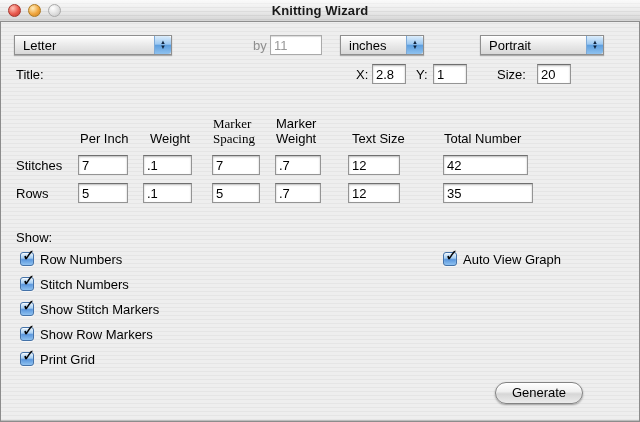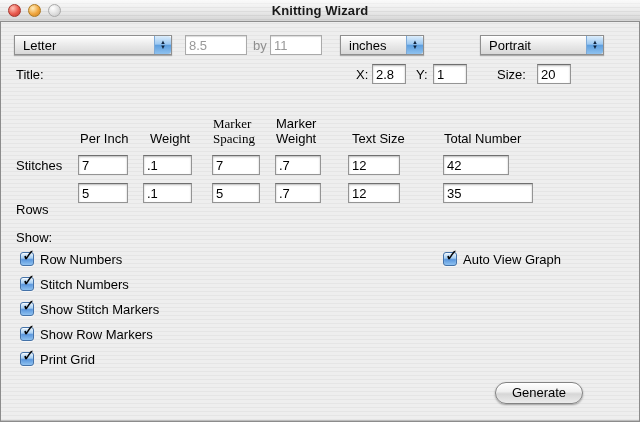--- a/index.html
+++ b/index.html
@@ -89,21 +89,20 @@
     <div class="titlebar-title">Knitting Wizard</div>
   </div>
 
   <div class="popup" style="left:14px; top:35px; width:158px;">
     <span class="popup-label">Letter</span>
     <span class="popup-cap">
         <span>▲</span>
         <span>▼</span>
       </span>
   </div>
-  <input class="field" style="left: 185px; top: 35px; width: 62px;" disabled="" value="8.5">
   <div class="label gray" style="left:253px; top:38px;">by</div>
   <input class="field" style="left: 270px; top: 35px; width: 52px;" disabled="" value="11">
   <div class="popup" style="left:480px; top:35px; width:124px;">
     <span class="popup-label">Portrait</span>
     <span class="popup-cap">
         <span>▲</span>
         <span>▼</span>
       </span>
   </div>
   <div class="popup" style="left:340px; top:35px; width:84px;">
@@ -130,23 +129,23 @@
     <div class="hdr" style="left:352px;">Text Size</div>
     <div class="hdr" style="left:444px;">Total Number</div>
   </div>
 
   <div class="label" style="left:16px; top:158px;">Stitches</div>
   <input class="field" style="left: 78px; top: 155px; width: 50px;" value="7">
   <input class="field" style="left: 143px; top: 155px; width: 49px;" value=".1">
   <input class="field" style="left: 212px; top: 155px; width: 48px;" value="7">
   <input class="field" style="left: 275px; top: 155px; width: 46px;" value=".7">
   <input class="field" style="left: 348px; top: 155px; width: 52px;" value="12">
-  <input class="field" style="left: 443px; top: 155px; width: 66px;" value="42">
+  <input class="field" style="left: 443px; top: 155px; width: 85px;" value="42">
 
-  <div class="label" style="left:16px; top:186px;margin-top:16px;">Rows</div>
+  <div class="label" style="left:16px; top:186px;">Rows</div>
   <input class="field" style="left: 78px; top: 183px; width: 50px;" value="5">
   <input class="field" style="left: 143px; top: 183px; width: 49px;" value=".1">
   <input class="field" style="left: 212px; top: 183px; width: 48px;" value="5">
   <input class="field" style="left: 275px; top: 183px; width: 46px;" value=".7">
   <input class="field" style="left: 348px; top: 183px; width: 52px;" value="12">
   <input class="field" style="left: 443px; top: 183px; width: 90px;" value="35">
 
   <div class="label" style="left:16px; top:230px;">Show:</div>
 
   <div class="checkbox-row" style="left:20px; top:251px;">

